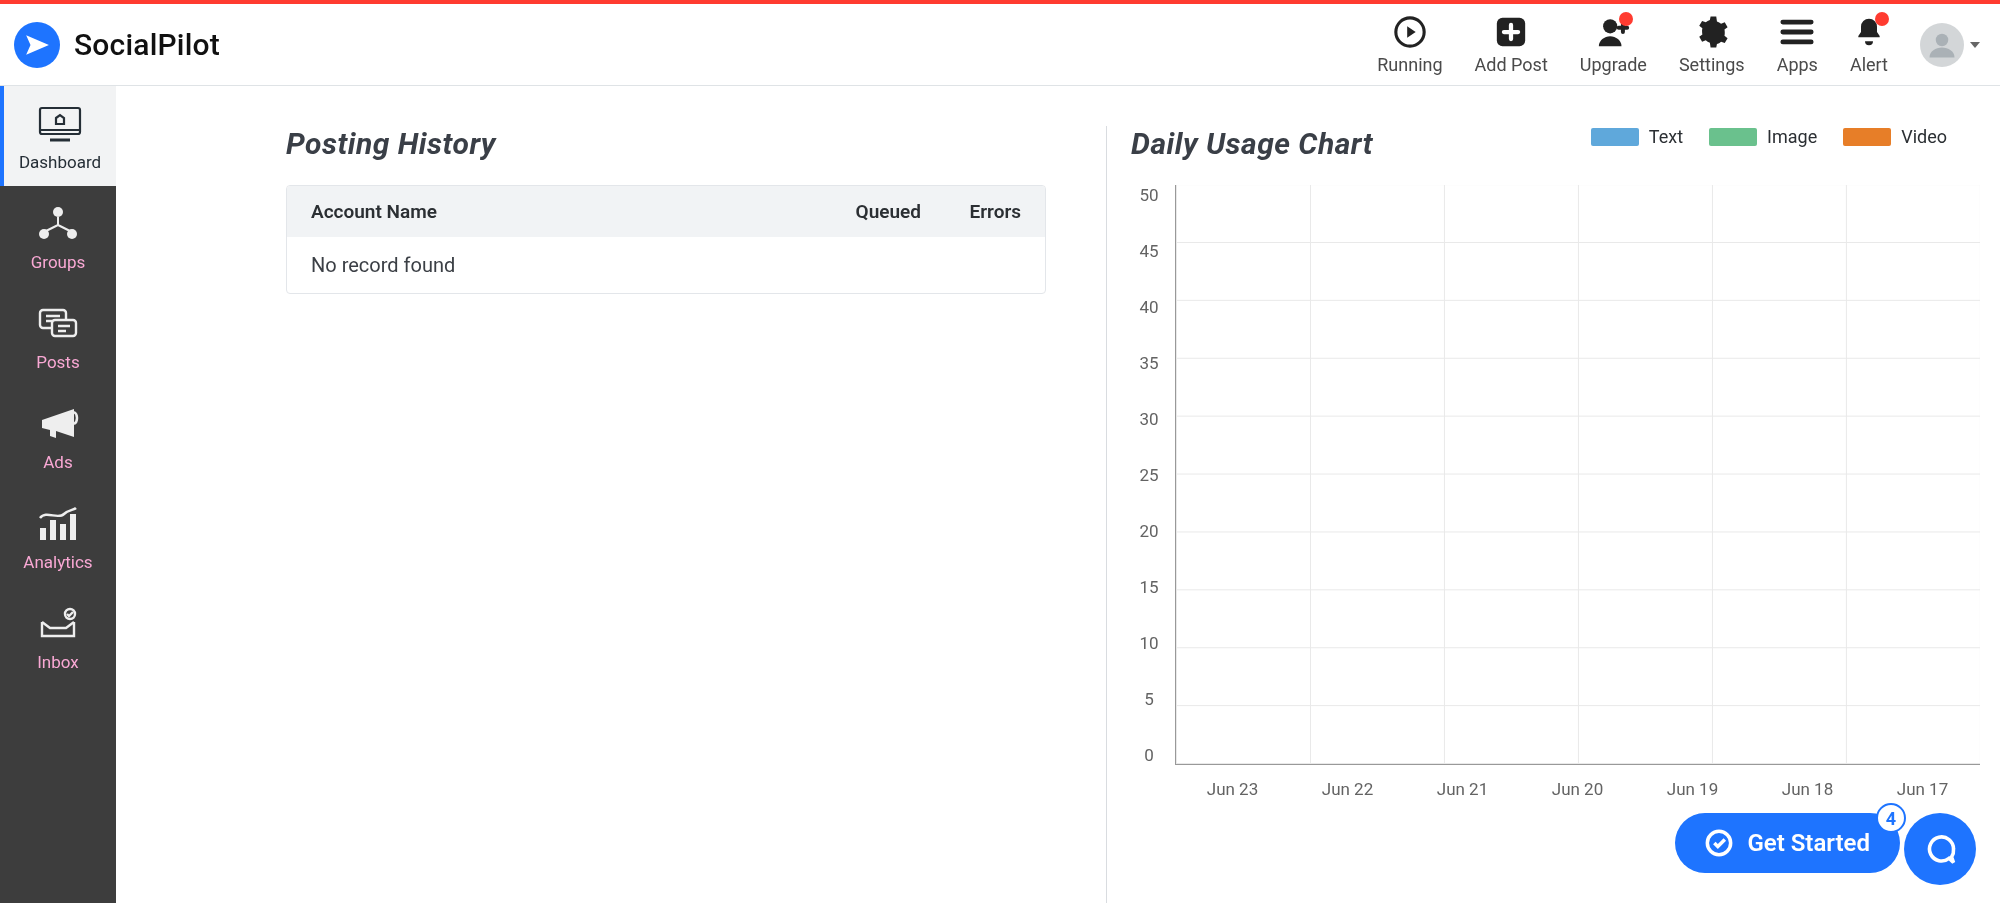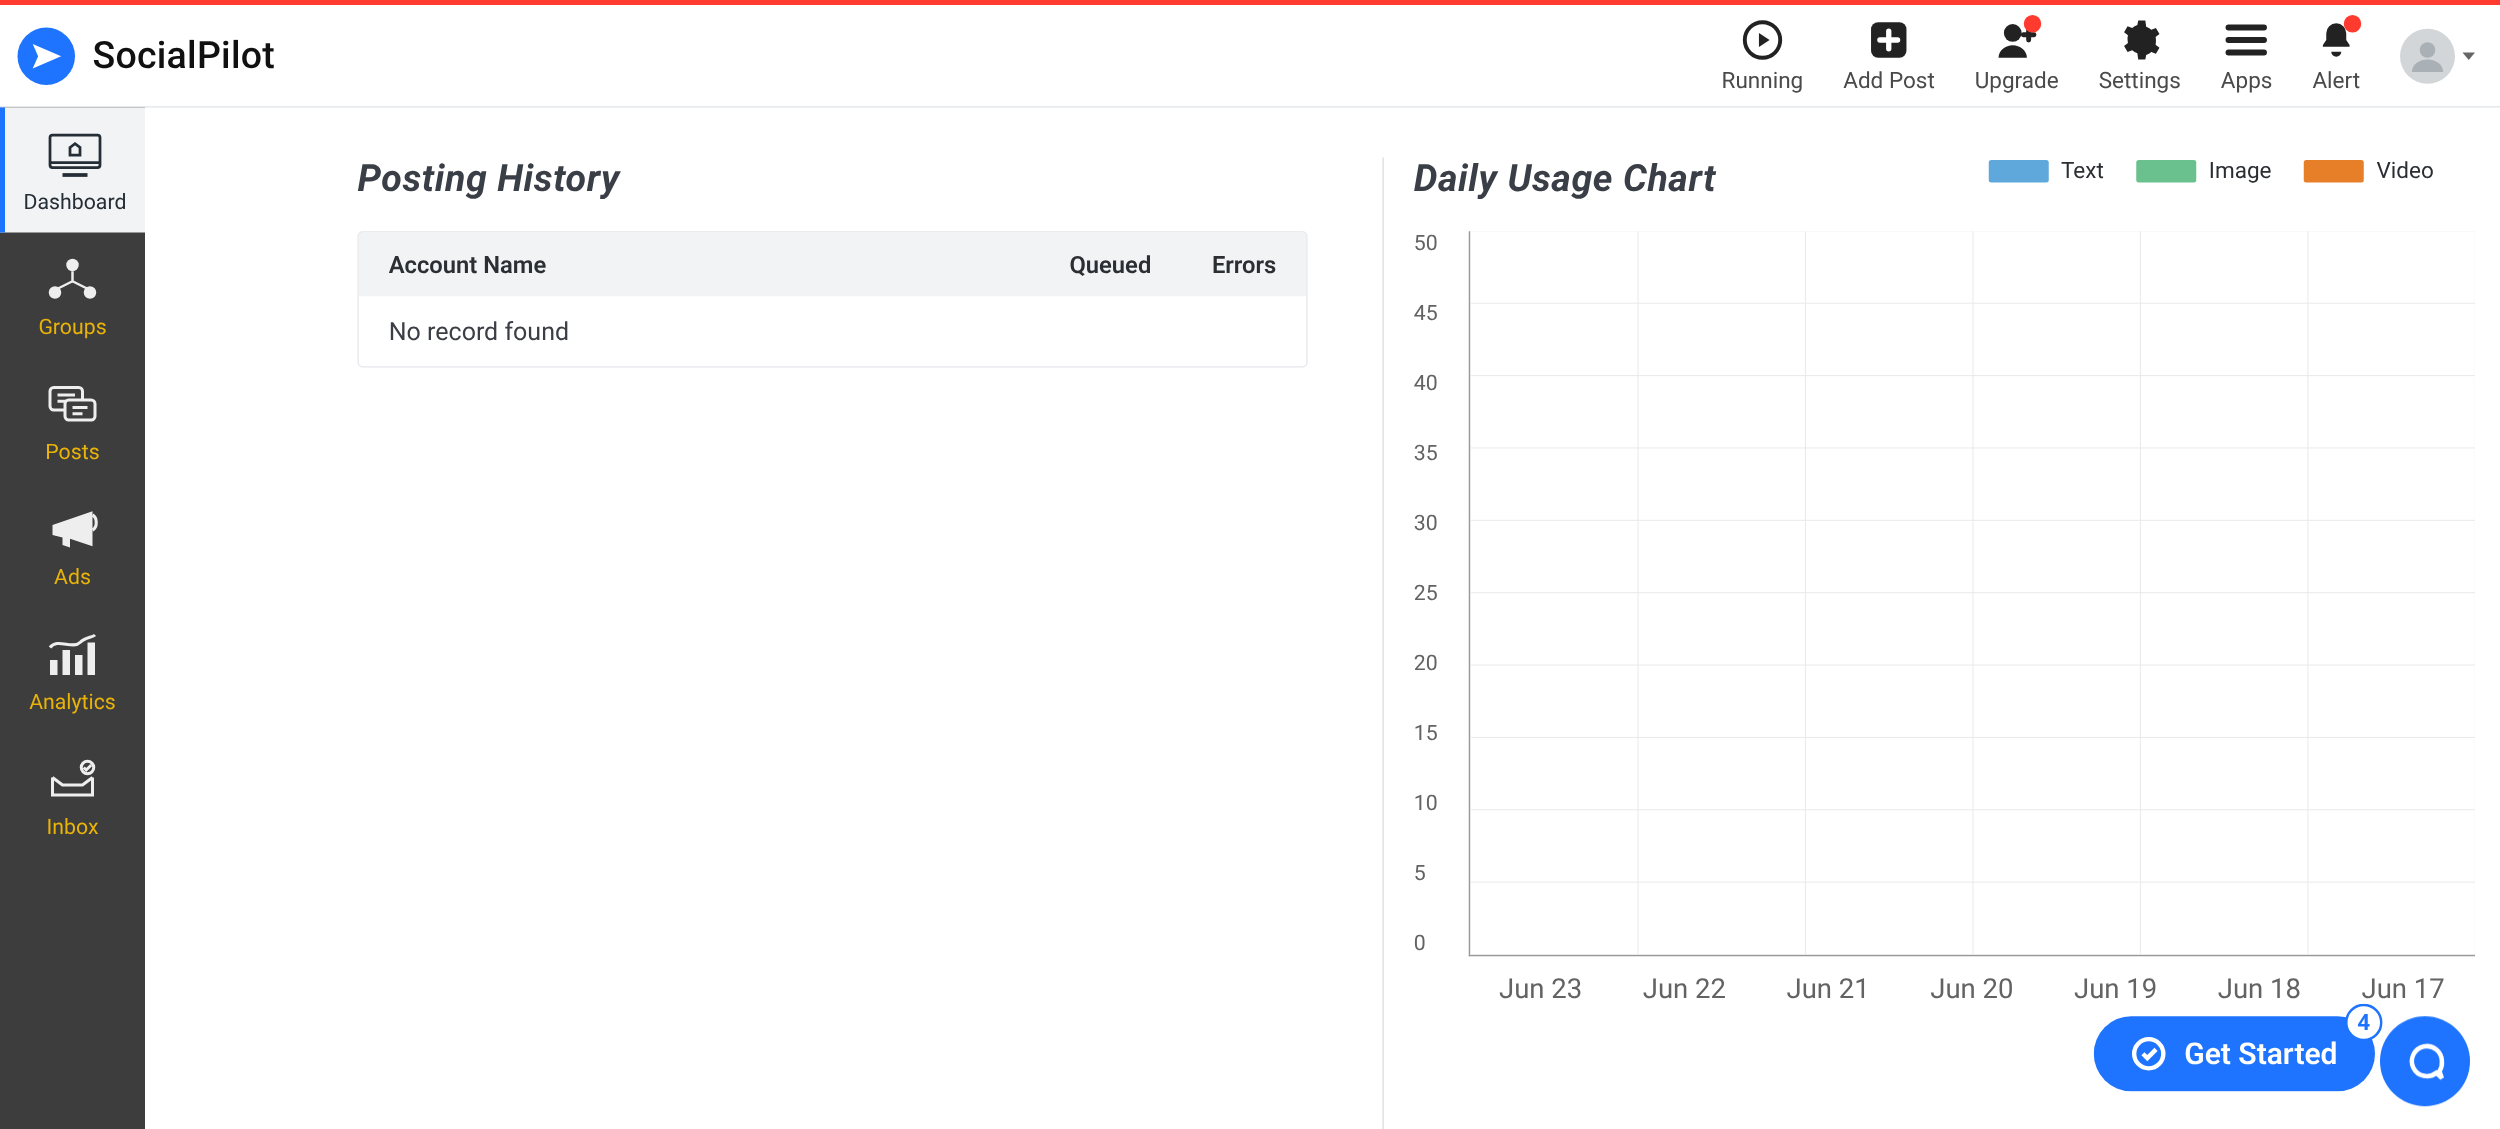--- a/index.html
+++ b/index.html
@@ -13,49 +13,49 @@
   .nav-item { display:flex; flex-direction:column; align-items:center; gap:4px; cursor:pointer;text-align:right; }
   .nav-item .icon { width:36px; height:36px; display:flex; align-items:center; justify-content:center; position:relative; }
   .nav-item .label { font-size:18px; color:#4a4a4a; }
   .notif-dot { position:absolute; width:14px; height:14px; background:#ff3b30; border-radius:50%; top:-2px; right:-2px; }
   .avatar-block { display:flex; align-items:center; gap:6px; cursor:pointer; }
   .avatar { width:44px; height:44px; border-radius:50%; background:#d3d6d8; display:flex; align-items:center; justify-content:center; }
   .caret-down { width:0;height:0;border-left:5px solid transparent;border-right:5px solid transparent;border-top:6px solid #666; }
 
   .shell { display:flex; min-height:calc(100vh - 4px - 76px); }
   .sidebar { width:116px; background:#3d3d3d; display:flex; flex-direction:column; }
-  .side-item { display:flex; flex-direction:column; align-items:center; justify-content:center; padding:18px 4px 14px; color:#eab308; cursor:pointer; }
+  .side-item { display:flex; flex-direction:column; align-items:center; justify-content:center; padding:18px 4px 14px; color:#f9a8d4; cursor:pointer; }
   .side-item.active { background:#f2f3f4; color:#252e36; border-left:4px solid #1e74ff; }
   .side-item .s-icon { width:48px; height:40px; display:flex; align-items:center; justify-content:center; }
   .side-item .s-label { font-size:17px; margin-top:8px; }
 
   .main { flex:1; display:flex; padding:40px 20px 0 170px; gap:60px; }
   .col-left { flex:0 0 760px; }
   .col-right { flex:1; border-left:1px solid #d9dce0; padding-left:24px; position:relative; }
   .section-title { font-size:30px; color:#3a3f47; letter-spacing:0.5px; margin-bottom:24px;font-style:italic; }
   .table { border:1px solid #e3e6ea; border-radius:4px; overflow:hidden; }
   .thead { display:flex; background:#f1f3f5; padding:14px 24px; font-size:19px; font-weight:600; color:#2b2f33; }
   .th-acct { flex:1; }
   .th-q { width:120px; text-align:right; }
   .th-e { width:100px; text-align:right; }
   .trow { padding:16px 24px; font-size:20px; color:#3b3f45; }
 
   .legend { display:flex; gap:26px; align-items:center; position:absolute; top:0; right:33px; }
   .legend-item { display:flex; align-items:center; gap:10px; font-size:18px; color:#2b2f33; }
   .legend-swatch { width:48px; height:18px; border-radius:2px; }
 
   .chart-wrap { margin-top:24px; display:flex; }
-  .y-axis { display:flex; flex-direction:column; justify-content:space-between; align-items:flex-start; padding-right:8px; width:44px; color:#636363; font-size:17px; height:580px; }
+  .y-axis { display:flex; flex-direction:column; justify-content:space-between; align-items:center; padding-right:8px; width:44px; color:#636363; font-size:17px; height:580px; }
   .plot { flex:1; height:580px; border-left:1px solid #999; border-bottom:1px solid #999; position:relative; background-image:
       linear-gradient(to right, #e9e9e9 1px, transparent 1px),
       linear-gradient(to top, #e9e9e9 1px, transparent 1px);
     background-size: calc(100%/6) calc(100%/10);
     background-position: left bottom;
   }
-  .x-axis { display:flex; justify-content:space-around; padding-top:14px; margin-left:44px; color:#636363; font-size:22px; }
+  .x-axis { display:flex; justify-content:space-around; padding-top:14px; margin-left:44px; color:#636363; font-size:17px; }
   .x-axis span { flex:1; text-align:center; }
 
   .get-started { position:fixed; right:100px; bottom:30px; background:#1e74ff; color:#fff; border-radius:40px; display:flex; align-items:center; gap:14px; padding:16px 30px; font-size:24px; font-weight:600; cursor:pointer; }
   .gs-badge { position:absolute; top:-10px; right:-6px; width:30px; height:30px; background:#fff; border:2px solid #1e74ff; color:#1e74ff; border-radius:50%; font-size:18px; font-weight:700; display:flex; align-items:center; justify-content:center; }
   .chat-fab { position:fixed; right:24px; bottom:18px; width:72px; height:72px; border-radius:50%; background:#1e74ff; display:flex; align-items:center; justify-content:center; cursor:pointer; }
 </style>
 </head>
 <body>
 
 <div class="top-border"></div>

